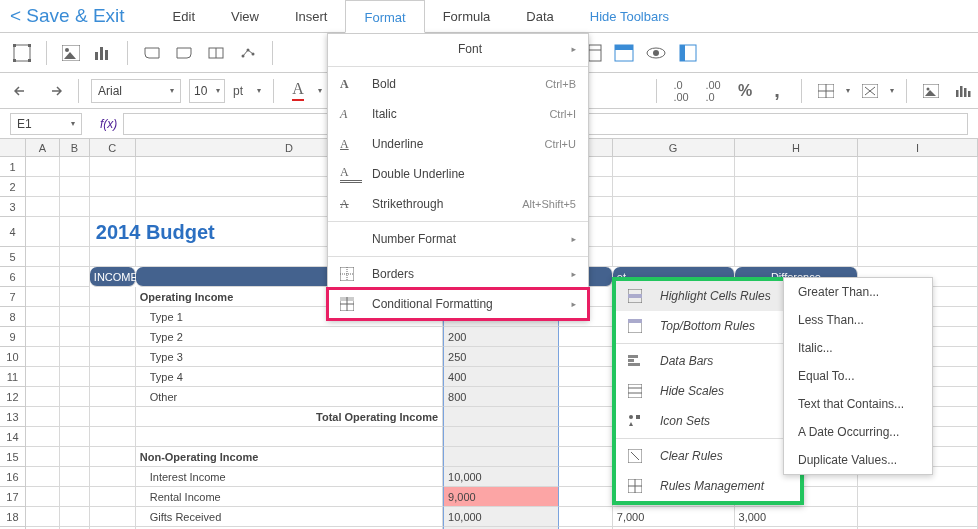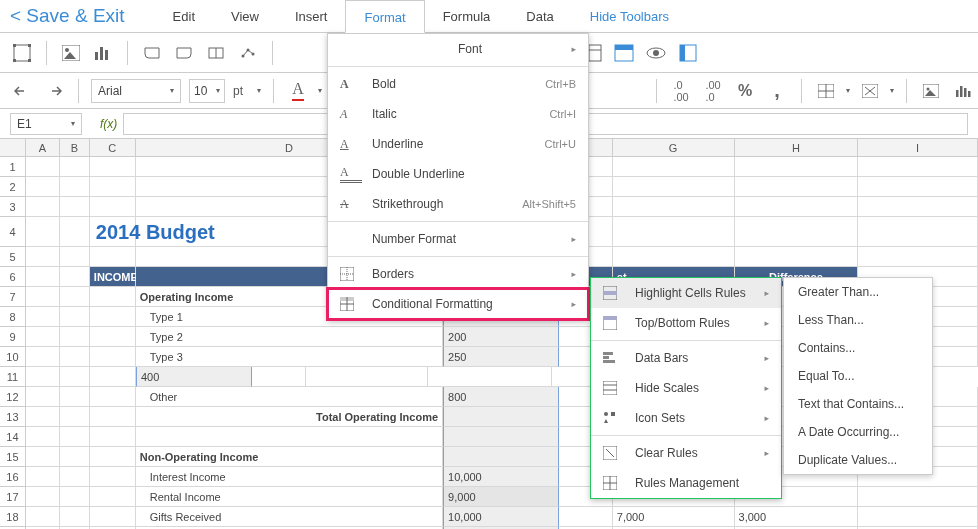--- a/index.html
+++ b/index.html
@@ -20,33 +20,33 @@
   .font-select { width: 90px; height: 24px; border: 1px solid #ccc; padding: 0 6px; font-size: 12px; display: flex; align-items: center; justify-content: space-between; }
   .size-select { width: 36px; height: 24px; border: 1px solid #ccc; padding: 0 4px; font-size: 12px; display: flex; align-items: center; justify-content: space-between; }
   .tb-letter { font-family: Georgia, serif; font-size: 16px; }
   .tb-underline-red { border-bottom: 2px solid #d22; padding-bottom: 1px; }
   .tb-underline-yellow { border-bottom: 2px solid #fc0; padding-bottom: 1px; }
   .pt-label { font-size: 12px; color: #555; margin-right: 6px; }
 
   
   .fx-row { height: 30px; border-bottom: 1px solid #ccc; display: flex; align-items: center; }
   .cell-ref { width: 72px; height: 22px; border: 1px solid #ccc; margin-left: 10px; display: flex; align-items: center; justify-content: space-between; padding: 0 6px; font-size: 12px; }
-  .fx-label { font-style: italic; color: #4d7c0f; margin-left: 18px; font-size: 12px; }
+  .fx-label { font-style: italic; color: #4c1d95; margin-left: 18px; font-size: 12px; }
   .fx-input { flex: 1; height: 22px; border: 1px solid #ccc; margin-left: 6px; margin-right: 10px; }
 
   
   .grid { position: absolute; left: 0; right: 0; top: 139px; bottom: 0; }
   .colheads { display: flex; height: 18px; }
   .colheads div { border-right: 1px solid #ccc; border-bottom: 1px solid #ccc; text-align: center; font-size: 11px; color: #555; line-height: 18px; background: #f3f3f3; }
   .rowhead { width: 26px; border-right: 1px solid #ccc; border-bottom: 1px solid #ccc; text-align: center; font-size: 11px; color: #555; line-height: 20px; background: #fff; }
   .row { display: flex; height: 20px; }
   .cell { border-right: 1px solid #d8d8d8; border-bottom: 1px solid #d8d8d8; padding: 0 4px; line-height: 20px; font-size: 11px; white-space: nowrap; overflow: hidden; }
   .cell.right { }
   .cell.bold { font-weight: bold; }
-  .dark-header { background: #44628e; color: #fff; font-weight: bold; }
+  .dark-header { background: #44628e; color: #fff; font-weight: normal; border-radius: 7px; }
 
   
   .cA { width: 34px; } .cB { width: 30px; } .cC { width: 46px; } .cD { width: 308px; }
   .cE { width: 116px; } .cF { width: 54px; } .cG { width: 122px; } .cH { width: 124px; } .cI { width: 120px; }
   .corner { width: 26px; }
 
   .budget-title { color: #2b6fc1; font-weight: bold; font-size: 20px; padding-left: 2px; }
 
   
   .dropdown { position: absolute; left: 327px; top: 33px; width: 262px; background: #fff; border: 1px solid #ccc; box-shadow: 0 2px 6px rgba(0,0,0,0.25); z-index: 40; }
@@ -54,21 +54,21 @@
   .dd-item .dd-ico { width: 22px; margin-right: 10px; color: #666; display:flex; align-items:center; }
   .dd-item .dd-sc { margin-left: auto; font-size: 11px; color: #888; }
   .dd-item .dd-arrow { margin-left: auto; color: #888; font-size: 9px; }
   .dd-sep { height: 1px; background: #ddd; margin: 2px 0; }
   .dd-item.highlight { outline: 3px solid #e91e63; outline-offset: -1px; z-index: 2; }
   .dd-item.font-top { justify-content: center; padding: 0; }
   .dd-item.font-top span { margin-left: 24px; }
   .dd-item.font-top .dd-arrow { position: absolute; right: 12px; margin-left: 0; }
 
   
-  .submenu { position: absolute; left: 590px; top: 277px; width: 192px; background: #fff; border: 1px solid #22c55e; box-shadow: 0 2px 6px rgba(0,0,0,0.25); z-index: 60; }
+  .submenu { position: absolute; left: 612px; top: 277px; width: 192px; background: #fff; border: 4px solid #22c55e; box-shadow: 0 2px 6px rgba(0,0,0,0.25); z-index: 60; font-style: italic; }
   .submenu .dd-item.hover { background: #ececec; }
 
   
   .subsub { position: absolute; left: 783px; top: 277px; width: 150px; background: #fff; border: 1px solid #ccc; box-shadow: 0 2px 6px rgba(0,0,0,0.2); z-index: 70; }
   .subsub .dd-item { height: 28px; padding: 0 14px; font-size: 12px; }
 
   .chev { font-size: 8px; color: #666; }
 
   svg { display: block; }
 </style>
@@ -385,20 +385,21 @@
         <div class="cell cF"></div>
         <div class="cell cG"></div>
         <div class="cell cH"></div>
         <div class="cell cI"></div>
       </div>
       <div class="row">
         <div class="rowhead">11</div>
         <div class="cell cA"></div>
         <div class="cell cB"></div>
         <div class="cell cC"></div>
+        <div class="cell cD" style="padding-left: 14px;">Type 4</div>
         <div class="cell cE right" style="background: rgb(238, 238, 238); border-left: 1px solid rgb(122, 163, 222); border-right: 1px solid rgb(122, 163, 222);">400</div>
         <div class="cell cF"></div>
         <div class="cell cG"></div>
         <div class="cell cH"></div>
         <div class="cell cI"></div>
       </div>
       <div class="row">
         <div class="rowhead">12</div>
         <div class="cell cA"></div>
         <div class="cell cB"></div>
@@ -457,21 +458,21 @@
         <div class="cell cG"></div>
         <div class="cell cH"></div>
         <div class="cell cI"></div>
       </div>
       <div class="row">
         <div class="rowhead">17</div>
         <div class="cell cA"></div>
         <div class="cell cB"></div>
         <div class="cell cC"></div>
         <div class="cell cD" style="padding-left: 14px;">Rental Income</div>
-        <div class="cell cE right" style="background: #e5e5e5; border-left: 1px solid rgb(122, 163, 222); border-right: 1px solid rgb(122, 163, 222);">9,000</div>
+        <div class="cell cE right" style="background: #fca5a5; border-left: 1px solid rgb(122, 163, 222); border-right: 1px solid rgb(122, 163, 222);">9,000</div>
         <div class="cell cF"></div>
         <div class="cell cG"></div>
         <div class="cell cH"></div>
         <div class="cell cI"></div>
       </div>
       <div class="row">
         <div class="rowhead">18</div>
         <div class="cell cA"></div>
         <div class="cell cB"></div>
         <div class="cell cC"></div>
@@ -633,18 +634,18 @@
           <line x1="7" y1="0" x2="7" y2="14" stroke="#666"></line>
         </svg>
       </span>
       <span>Rules Management</span>
     </div>
 </div>
 
 <div class="subsub">
   <div class="dd-item">Greater Than...</div>
   <div class="dd-item">Less Than...</div>
-  <div class="dd-item">Contains...</div>
+  <div class="dd-item">Italic...</div>
   <div class="dd-item">Equal To...</div>
   <div class="dd-item">Text that Contains...</div>
   <div class="dd-item">A Date Occurring...</div>
   <div class="dd-item">Duplicate Values...</div>
 </div>
 
 </body></html>

